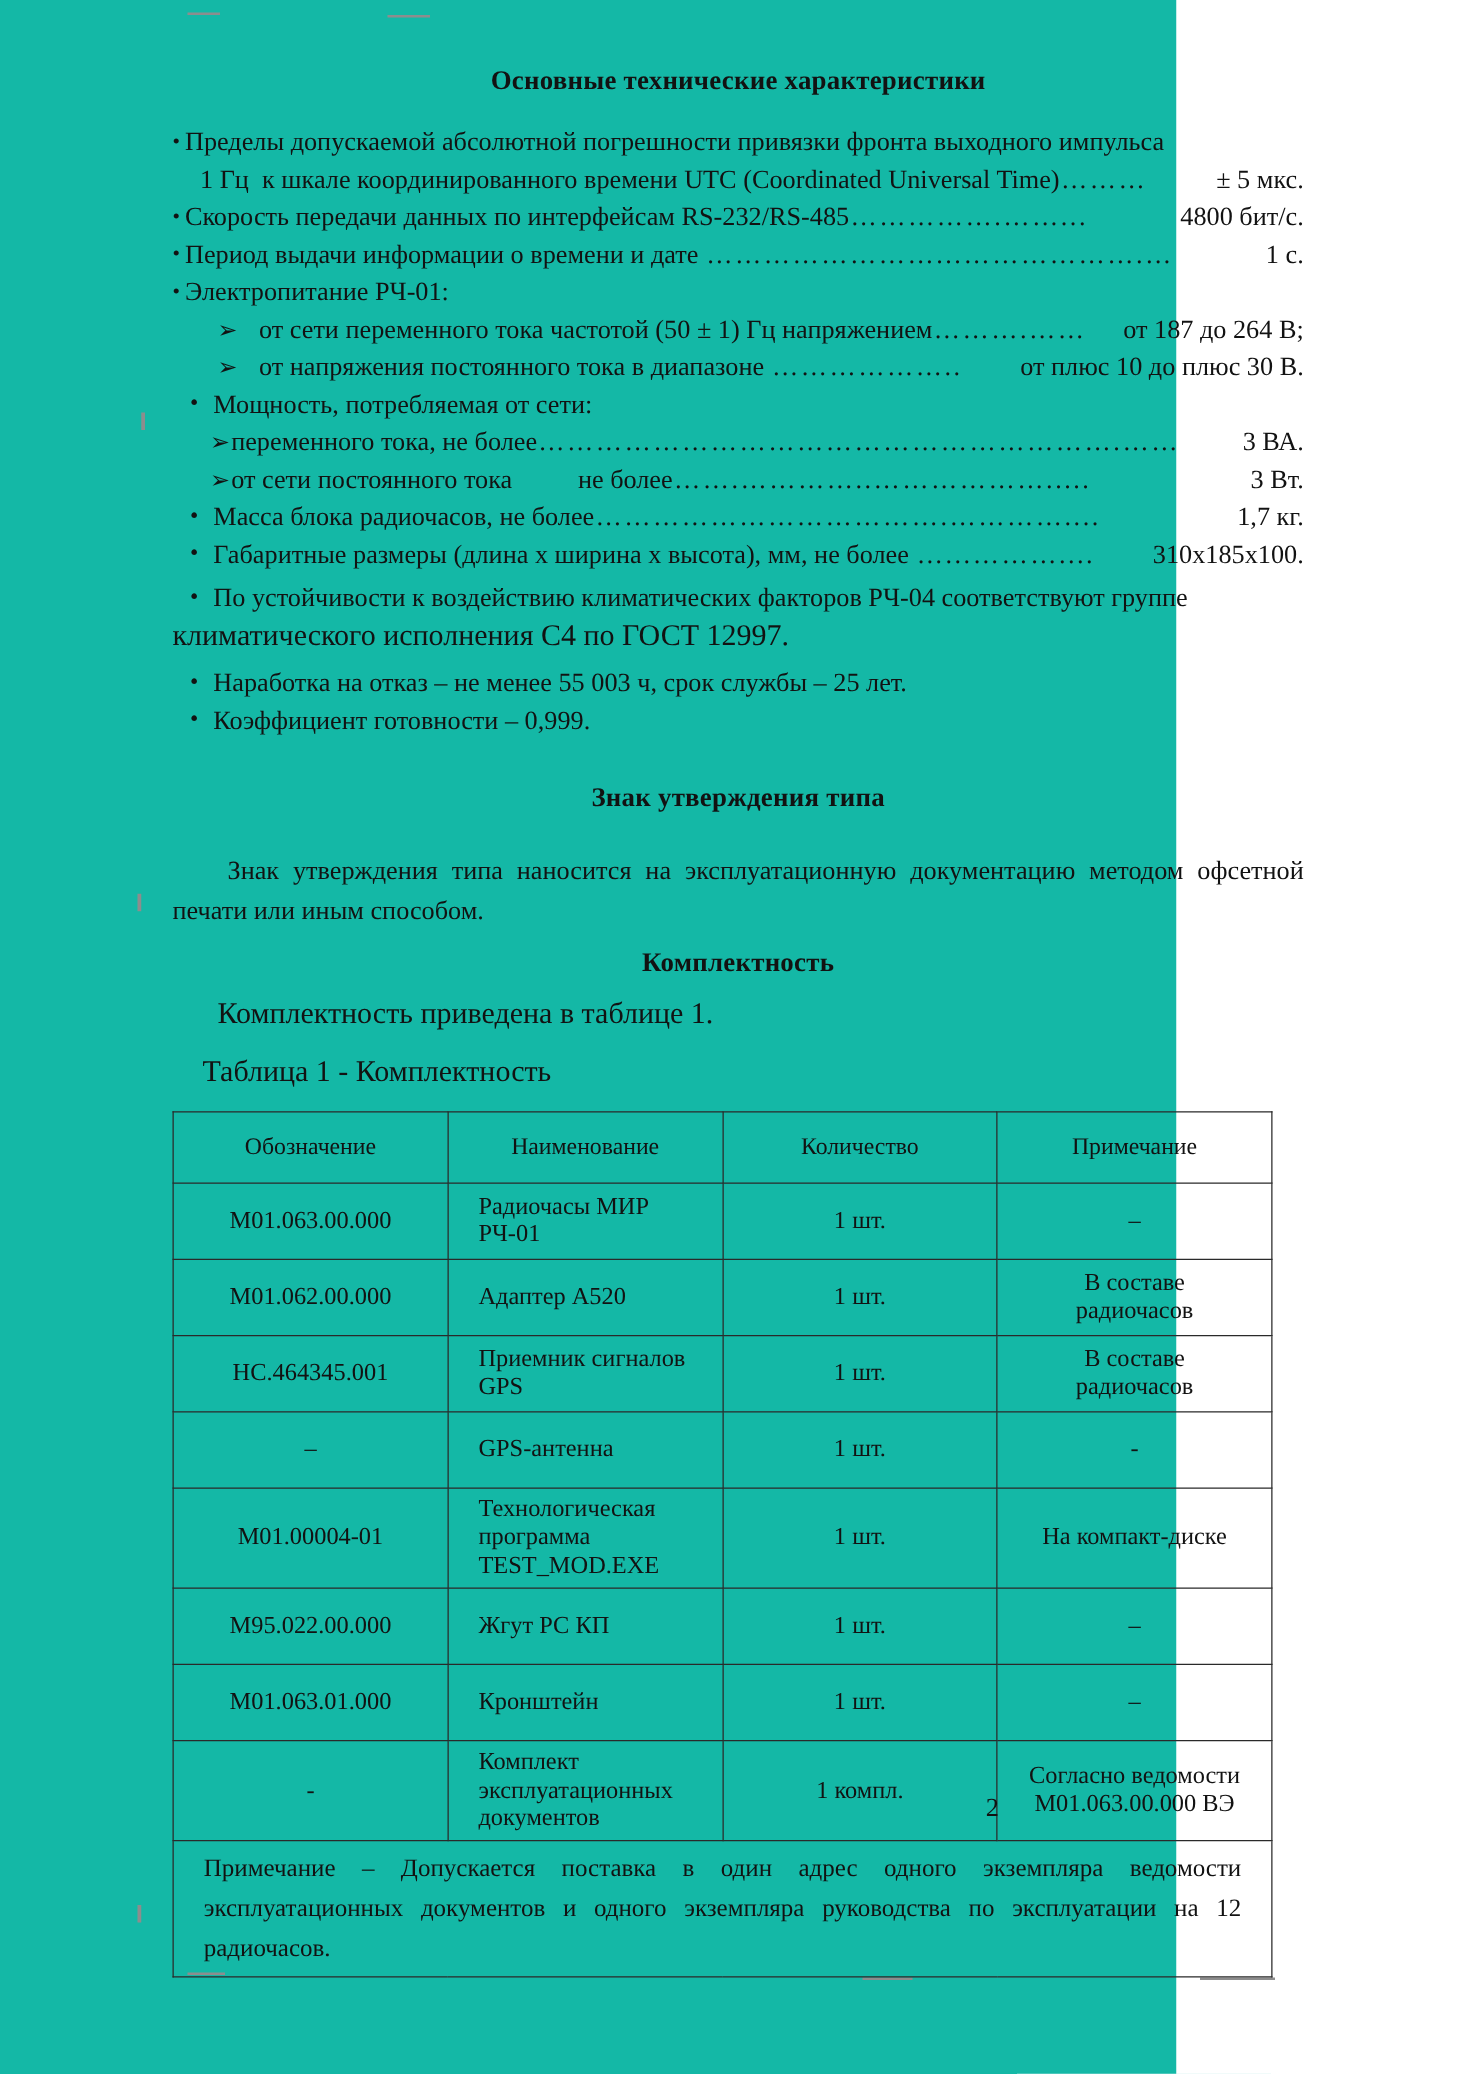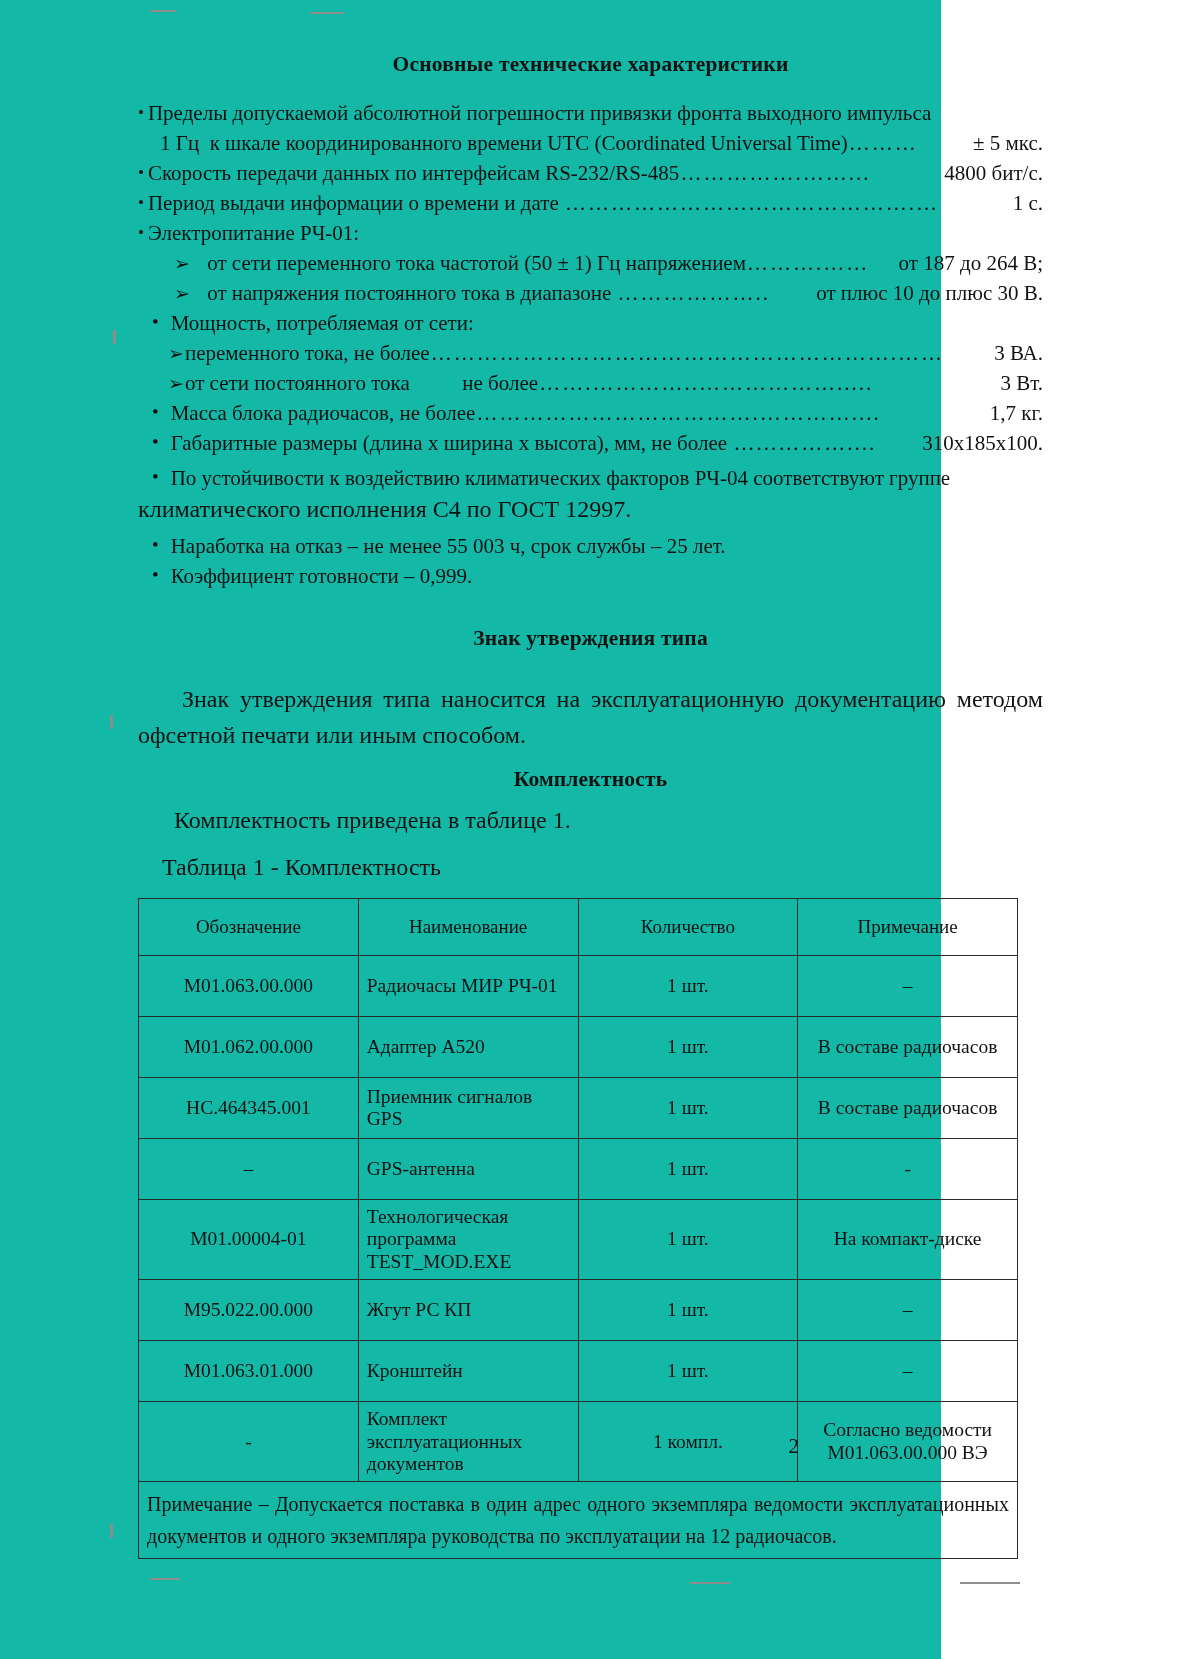--- a/index.html
+++ b/index.html
@@ -133,21 +133,21 @@
   }
   .just-block {
     display: flex;
     align-items: baseline;
     margin: 0 0 2px 0;
   }
   .just-block .bullet-mark.round { margin-left: 14px; margin-right: 12px; }
   .just-block .justified { flex: 1 1 auto; }
 
   .para-indent {
-    font-size: 24px;
+    font-size: 21px;
     line-height: 1.5;
     text-align: justify;
     margin: 0;
     text-indent: 44px;
   }
 
   .plain-line {
     font-size: 24px;
     line-height: 1.2;
     margin: 0;
@@ -160,21 +160,21 @@
   table.kit-table {
     border-collapse: collapse;
     width: 880px;
     margin-top: 16px;
     table-layout: fixed;
     font-size: 19.5px;
   }
   table.kit-table td,
   table.kit-table th {
     border: 1.6px solid #2a2a2a;
-    padding: 6px 8px;
+    padding: 6px 24px;
     vertical-align: middle;
     font-weight: normal;
   }
   table.kit-table th {
     text-align: center;
     height: 44px;
     font-size: 19px;
   }
   td.c-desig { text-align: center; width: 180px; }
   td.c-name  { text-align: left;   width: 325px; padding-left: 10px; }

